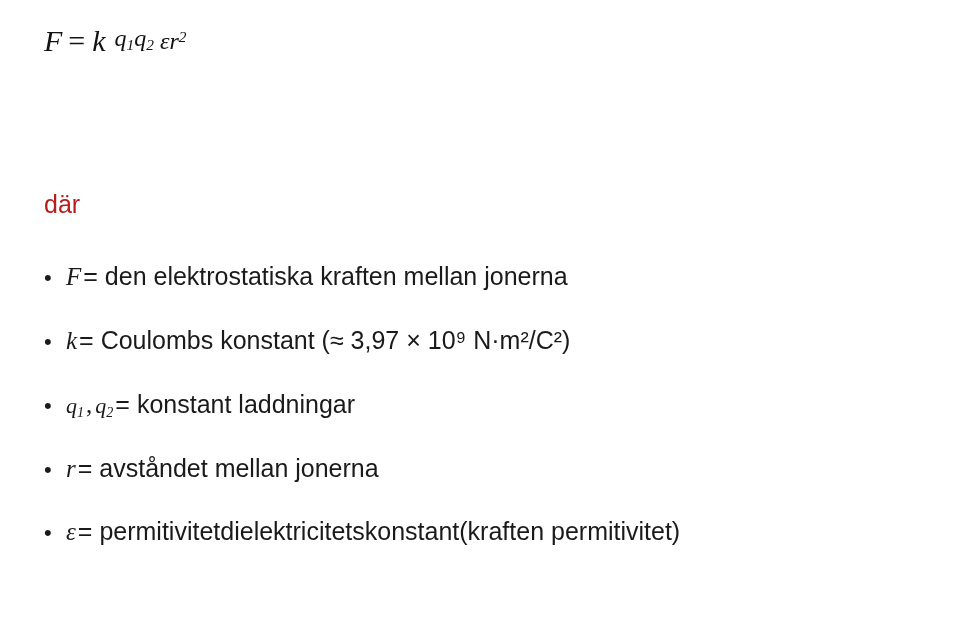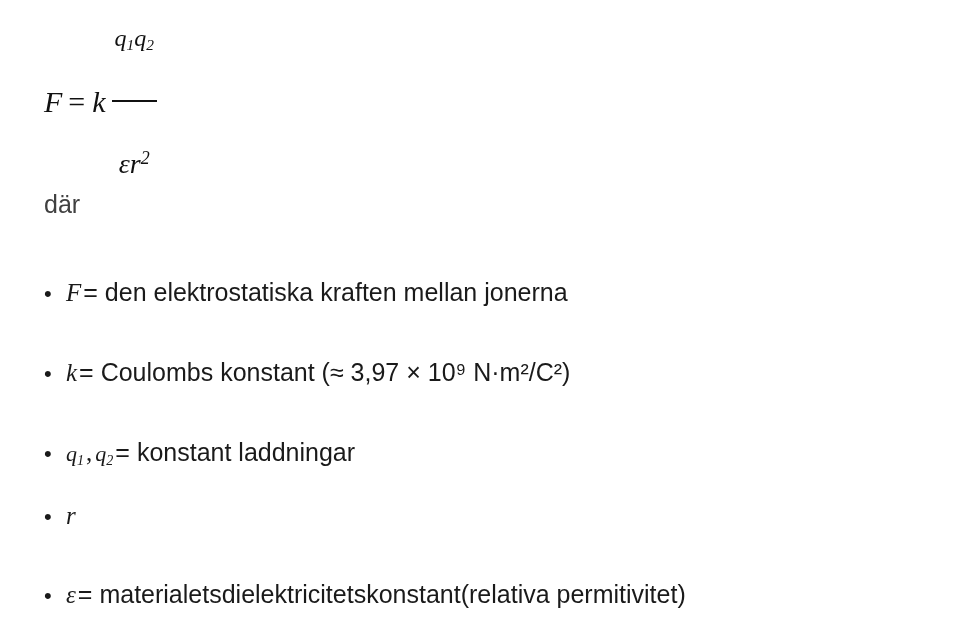--- a/index.html
+++ b/index.html
@@ -44,40 +44,39 @@
     margin: 0 7px 0 6px;
     font-size: 30px;
   }
   .formula-block .var-k {
     font-style: italic;
     font-size: 30px;
     margin-right: 6px;
   }
   .frac {
     display: inline-flex;
-    flex-direction: column;
+    flex-direction: row;
     align-items: center;
     justify-content: center;
     vertical-align: middle;
     line-height: 1.05;
-    gap: 45px;
   }
   .frac .num {
     font-size: 24px;
     font-style: italic;
     padding: 0 3px 2px 3px;
     white-space: nowrap;
   }
   .frac .bar {
     width: 100%;
     height: 1.4px;
     background: #111111;
   }
   .frac .den {
-    font-size: 28px;
+    font-size: 24px;
     font-style: italic;
     padding: 2px 3px 0 3px;
     white-space: nowrap;
   }
   .sub {
     font-size: 0.64em;
     vertical-align: -0.28em;
     font-style: italic;
   }
   .sup {
@@ -86,21 +85,21 @@
     font-style: italic;
   }
 
   
   .dar-line {
     position: absolute;
     left: 44px;
     top: 190px;
     font-size: 25px;
     font-family: "Liberation Sans", sans-serif;
-    color: #404040;
+    color: #b91c1c;
   }
 
   .bullet-list {
     position: absolute;
     left: 44px;
     top: 262px;
     width: 910px;
     margin: 0;
     padding: 0;
     list-style: none;
@@ -132,21 +131,20 @@
   }
   .sym-sub {
     font-family: "Liberation Serif", serif;
     font-style: italic;
     font-size: 22px;
     margin-right: 2px;
   }
   .rest {
     font-family: "Liberation Sans", sans-serif;
     font-size: 25px;
-    margin-top: 16px;
   }
   .bold {
     font-weight: 400;
   }
   .comma {
     font-family: "Liberation Serif", serif;
     font-style: normal;
     font-size: 25px;
     margin: 0 3px 0 0;
   }
@@ -187,25 +185,26 @@
       <span class="bullet-dot">•</span>
       <span class="sym-sub"><span>q</span><span class="sub">1</span></span>
       <span class="comma">,</span>
       <span class="sym-sub"><span>q</span><span class="sub">2</span></span>
       <span class="rest">= konstant laddningar</span>
     </li>
 
     <li class="bullet-item">
       <span class="bullet-dot">•</span>
       <span class="sym">r</span>
+      <span class="rest">= avståndet mellan jonerna</span>
     </li>
 
     <li class="bullet-item">
       <span class="bullet-dot">•</span>
       <span class="sym">ε</span>
-      <span class="rest">= materialets </span>
+      <span class="rest">= permitivitet </span>
       <span class="rest bold">dielektricitetskonstant</span>
-      <span class="rest"> (relativa permitivitet)</span>
+      <span class="rest"> (kraften permitivitet)</span>
     </li>
 
   </ul>
 
 </div>
 
 </body></html>

